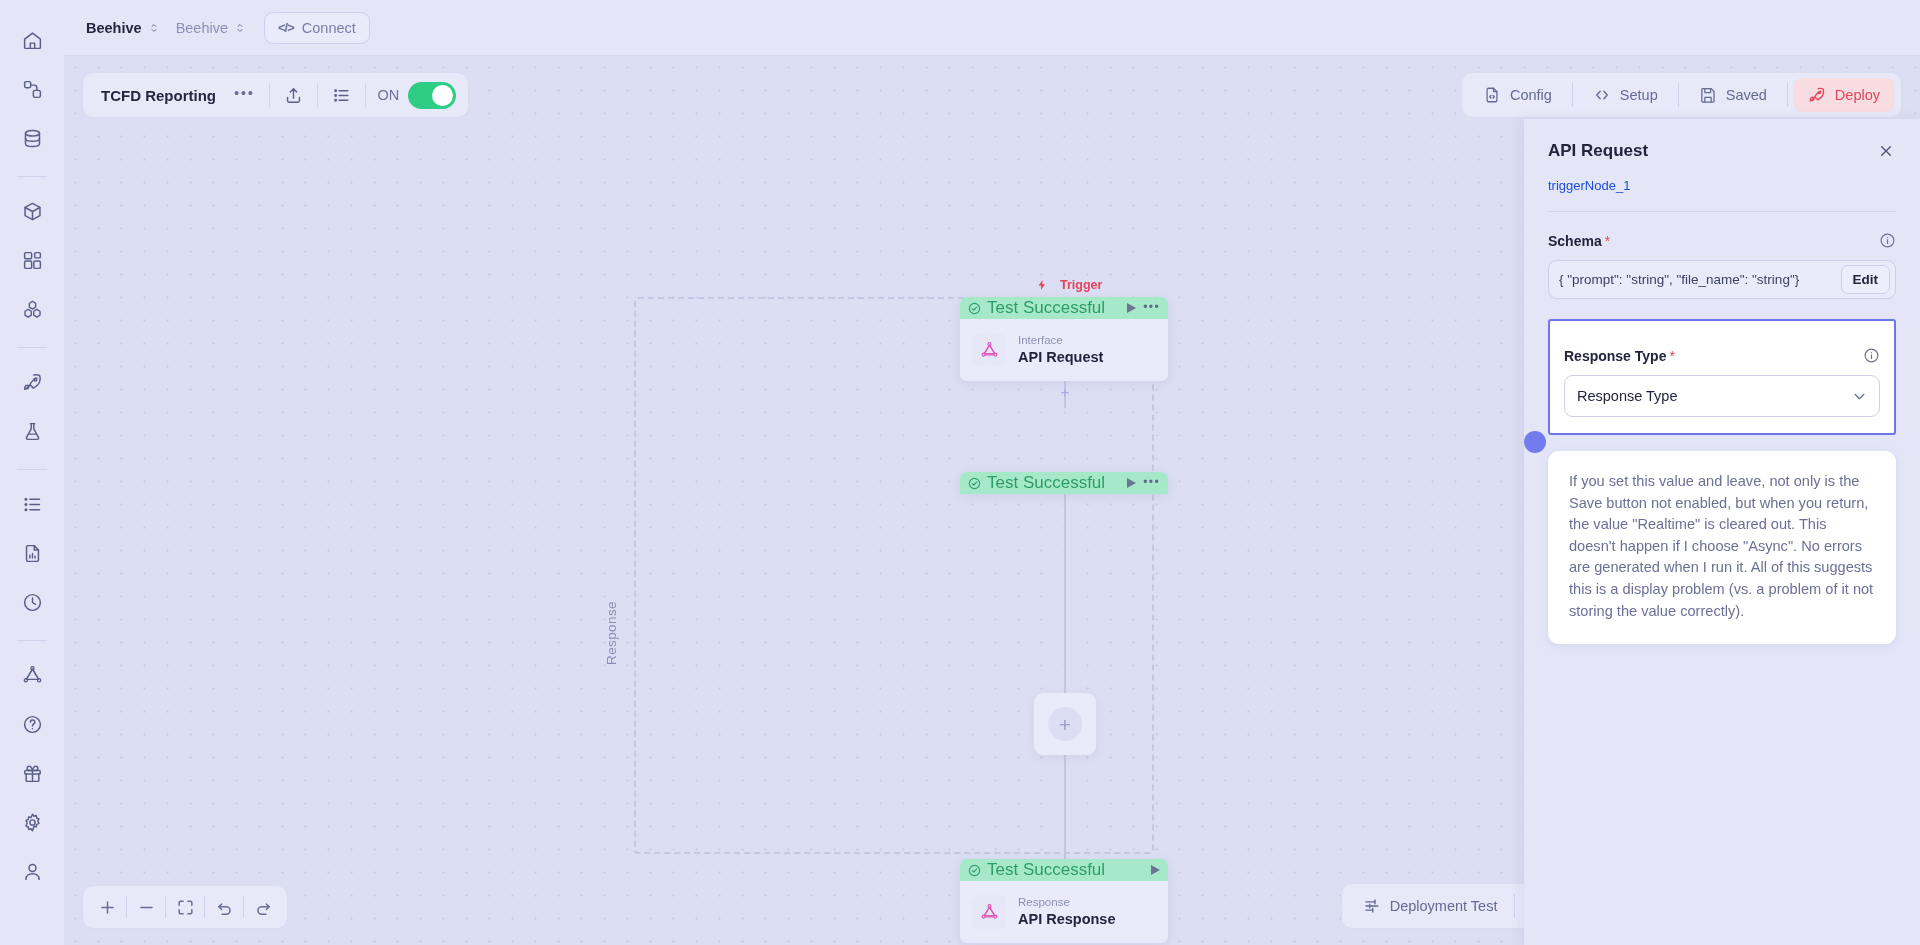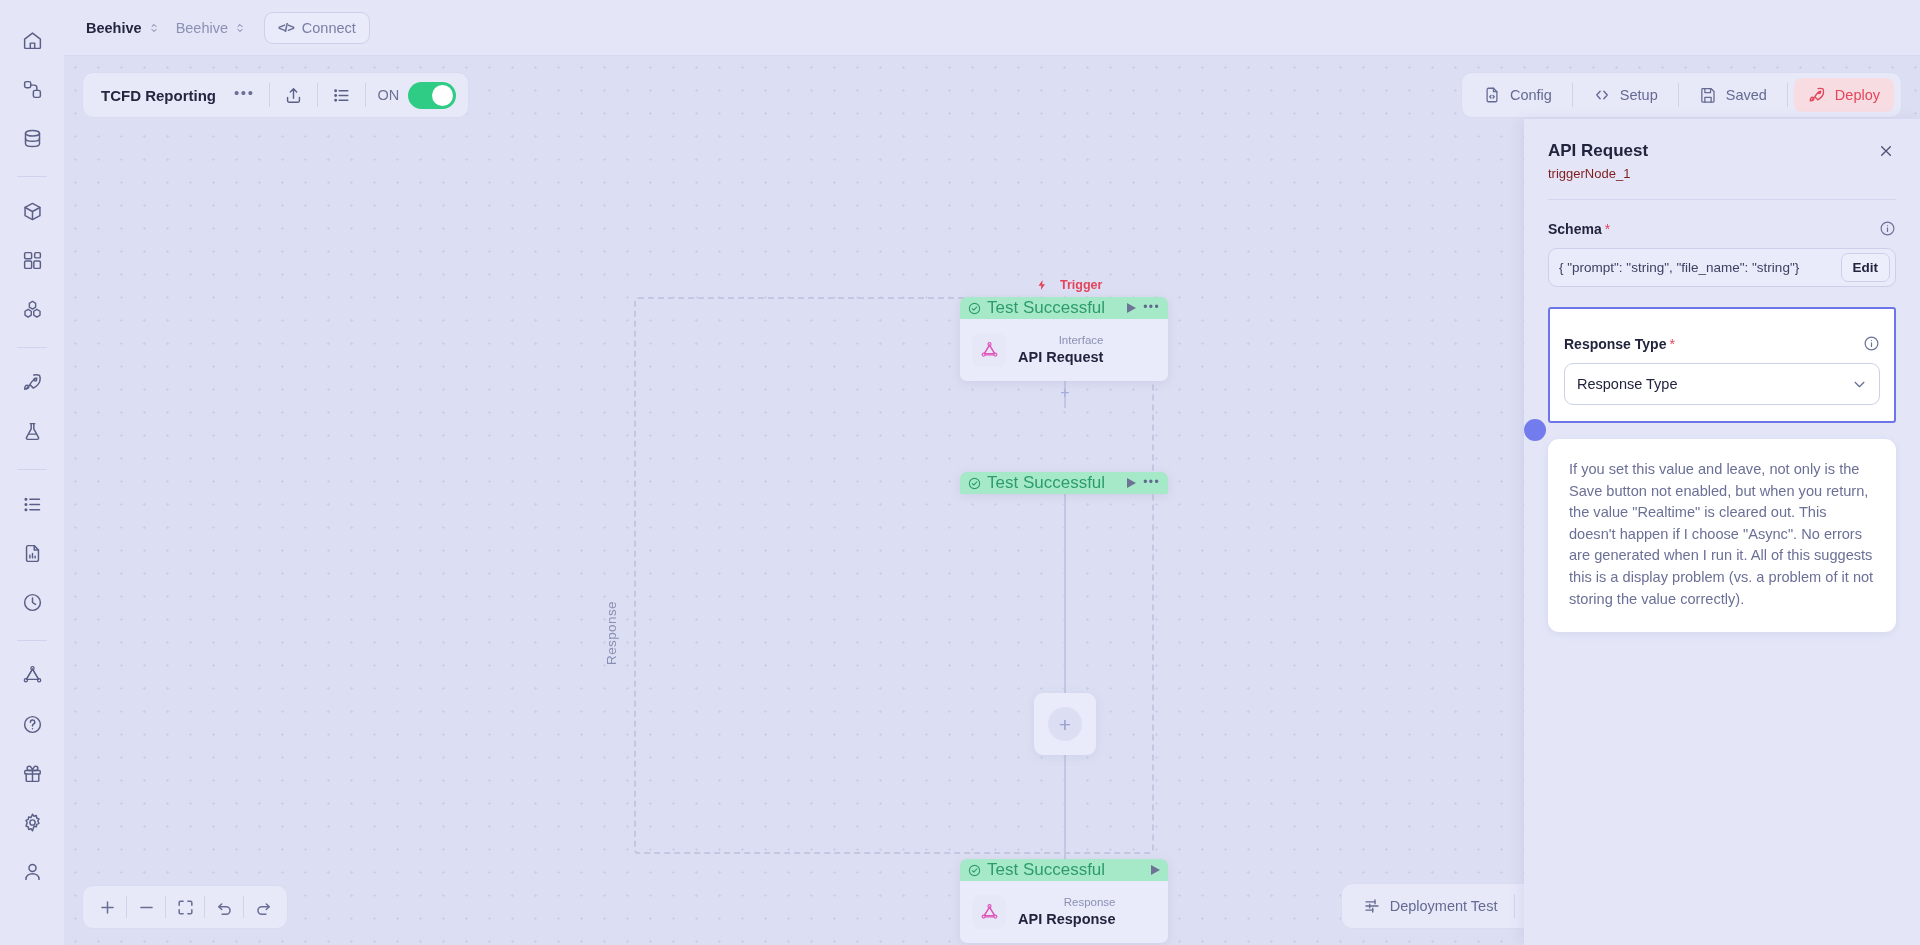--- a/index.html
+++ b/index.html
@@ -133,21 +133,21 @@
   .node-status .st-lbl { font-size:17px; color:#2d9c6a; font-weight:500; }
   .node-status .acts { margin-left:auto; display:flex; align-items:center; gap:7px; }
   .play-tri {
     width:0; height:0; border-left:9px solid #6e7396;
     border-top:5.5px solid transparent; border-bottom:5.5px solid transparent;
     cursor:pointer;
   }
   .node-status .nd { letter-spacing:1.4px; font-size:12px; color:#62678d; line-height:.6; cursor:pointer; }
   .node-body {
     background:#e9ebfa; border-radius:0 0 7px 7px;
-    display:flex; align-items:center; gap:12px; padding:11px 12px; height:62px;text-align:right;
+    display:flex; align-items:center; gap:12px; padding:11px 12px; height:62px;
   }
   .node-ico {
     width:34px; height:34px; border-radius:8px; flex:0 0 34px;
     display:flex; align-items:center; justify-content:center;
   }
   .node-ico.gql { background:#e6e8f7; color:#e056bb; }
   .node-ico.gql svg { width:19px; height:19px; }
   .node-ico.rag { background:#e3455a; color:#fff; box-shadow:0 0 11px 3px rgba(227,69,90,.38); }
   .node-ico.rag svg { width:19px; height:19px; }
   .node-cat { font-size:11.5px; color:#8b90b4; line-height:1.35; }
@@ -200,21 +200,21 @@
   .chev-up svg { width:16px; height:16px; }
 
   
   .panel {
     position:absolute; right:0; top:119px; width:396px; bottom:0;
     background:#e4e6f8; box-shadow:-3px 0 12px rgba(80,85,140,.09); z-index:8;
     padding:22px 24px 0;
   }
   .panel-head { display:flex; align-items:flex-start; }
   .panel-title { font-size:17px; font-weight:700; color:#22243d; }
-  .panel-sub { font-size:13px; color:#7f1d1d; margin-top:5px; }
+  .panel-sub { font-size:13px; color:#1d4ed8; margin-top:17px; }
   .panel-close { margin-left:auto; cursor:pointer; color:#4c5173; padding:2px; }
   .panel-close svg { width:16px; height:16px; display:block; }
   .panel-rule { height:1px; background:#d2d6ee; margin:18px 0 0; }
 
   .field { padding:20px 0 0; }
   .field-lbl-row { display:flex; align-items:center; }
   .field-lbl { font-size:14px; font-weight:700; color:#22243d; }
   .req { color:#e3455a; font-size:14px; margin-left:3px; }
   .info-ico { margin-left:auto; width:17px; height:17px; color:#6e7499; cursor:pointer; }
   .schema-row {

